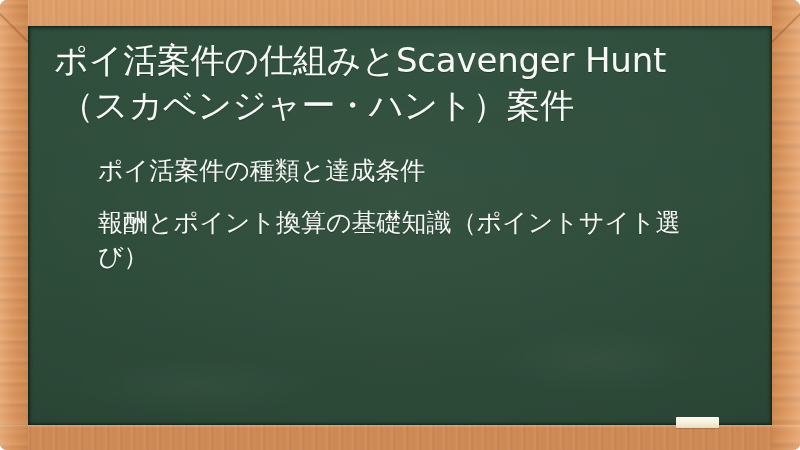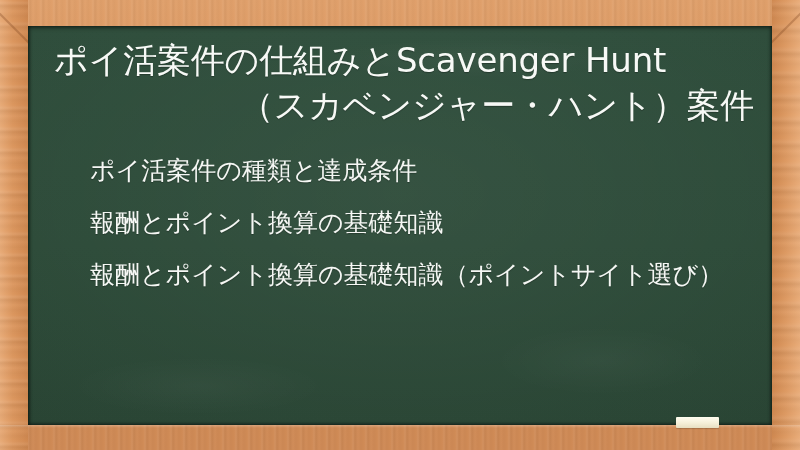--- a/index.html
+++ b/index.html
@@ -25,20 +25,21 @@
         90deg,
         rgba(255,255,255,0.00) 0px,
         rgba(255,255,255,0.06) 2px,
         rgba(0,0,0,0.045) 4px,
         rgba(255,255,255,0.02) 7px,
         rgba(0,0,0,0.02) 10px,
         rgba(255,255,255,0.00) 13px
       ),
       linear-gradient(180deg, #e0a06b 0%, #d9925c 38%, #d08a52 72%, #cf8a56 100%);
     overflow: hidden;
+    border-radius: 7px;
   }
 
   
   .frame-stile {
     position: absolute;
     top: 0;
     bottom: 0;
     width: 28px;
     background:
       repeating-linear-gradient(
@@ -132,25 +133,24 @@
     text-shadow: 0 1px 1px rgba(0,0,0,0.28);
     margin: 0;
     padding-top: 4px;
   }
   #title-block .t-line {
     display: block;
     white-space: nowrap;
   }
   #title-block .t-line.line2 {
     padding-left: 6px;
-    text-align: right;
   }
 
   #bullet-list {
-    margin: 8px;
+    margin: 16px;
     padding: 0;
     list-style: none;
   }
   .bullet-item {
     color: #f5f7f4;
     font-size: 25px;
     line-height: 34px;
     font-weight: 400;
     text-shadow: 0 1px 1px rgba(0,0,0,0.25);
     padding-left: 28px;
@@ -200,21 +200,20 @@
 
     <div id="board-content">
 
       <h1 id="title-block">
         <span class="t-line line1">ポイ活案件の仕組みとScavenger Hunt</span>
         <span class="t-line line2">（スカベンジャー・ハント）案件</span>
       </h1>
 
       <ul id="bullet-list">
         <li class="bullet-item first">ポイ活案件の種類と達成条件</li>
-        <li class="bullet-item">報酬とポイント換算の基礎知識</li>
         <li class="bullet-item">報酬とポイント換算の基礎知識（ポイントサイト選び）</li>
       </ul>
 
     </div>
   </div>
 
   <div id="ledge-highlight"></div>
   <div id="chalk-stick"></div>
 
 </div>

